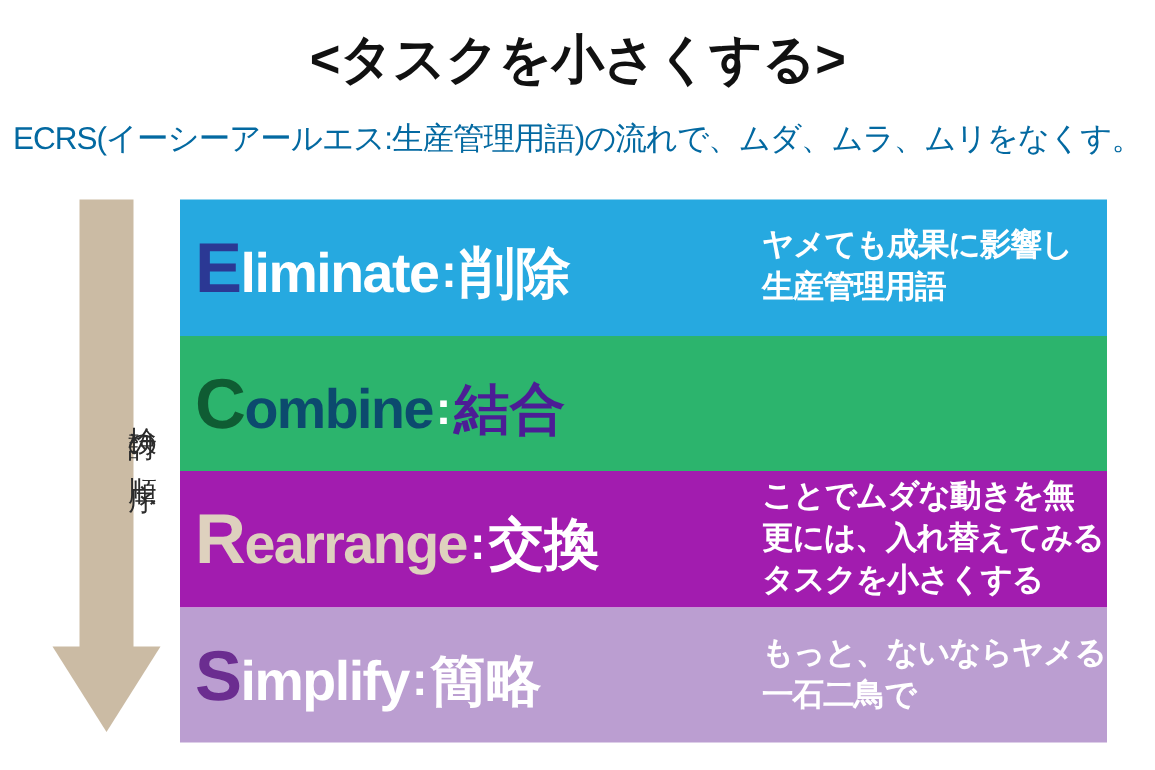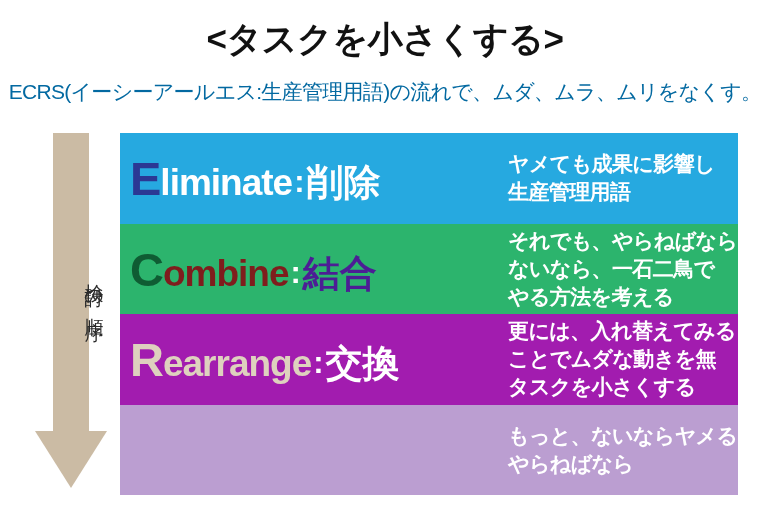--- a/index.html
+++ b/index.html
@@ -173,36 +173,32 @@
 
   <div class="bands" id="bands">
       <div class="band" style="background: rgb(38, 169, 224);">
         <div class="band-main"><span class="cap" style="color: rgb(43, 56, 148);">E</span><span class="rest" style="color: rgb(255, 255, 255);">liminate</span><span class="colon">:</span><span class="jp" style="color: rgb(255, 255, 255);">削除</span></div>
         <div class="band-desc">
           <div>ヤメても成果に影響し</div>
           <div>生産管理用語</div>
         </div>
       </div>
       <div class="band" style="background: rgb(44, 180, 109);">
-        <div class="band-main"><span class="cap" style="color: rgb(15, 92, 51);">C</span><span class="rest" style="color: #7f1d1d;">ombine</span><span class="colon">:</span><span class="jp" style="color: #4c1d95;">結合</span></div>
-        <div class="band-desc">
-          <div>それでも、やらねばなら</div>
-          <div>ないなら、一石二鳥で</div>
-          <div>やる方法を考える</div>
-        </div>
+        <div class="band-main"><span class="cap" style="color: rgb(15, 92, 51);">C</span><span class="rest" style="color: #0c4a6e;">ombine</span><span class="colon">:</span><span class="jp" style="color: #4c1d95;">結合</span></div>
       </div>
       <div class="band" style="background: #a21caf;">
         <div class="band-main"><span class="cap" style="color: rgb(222, 209, 190);">R</span><span class="rest" style="color: rgb(222, 209, 190);">earrange</span><span class="colon">:</span><span class="jp" style="color: rgb(255, 255, 255);">交換</span></div>
         <div class="band-desc">
+          <div>ことでムダな動きを無</div>
           <div>更には、入れ替えてみる</div>
-          <div>ことでムダな動きを無</div>
           <div>タスクを小さくする</div>
         </div>
       </div>
       <div class="band" style="background: rgb(187, 158, 209);">
+        <div class="band-main"><span class="cap" style="color: rgb(107, 45, 144);">S</span><span class="rest" style="color: rgb(255, 255, 255);">implify</span><span class="colon">:</span><span class="jp" style="color: rgb(255, 255, 255);">簡略</span></div>
         <div class="band-desc">
           <div>もっと、ないならヤメる</div>
-          <div>やらねばなら</div>
+          <div>一石二鳥で</div>
         </div>
       </div>
     </div>
 
 </div>
 
 </body></html>

